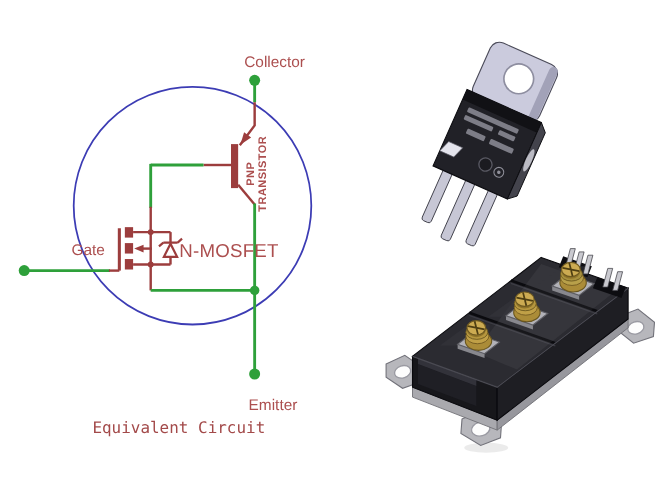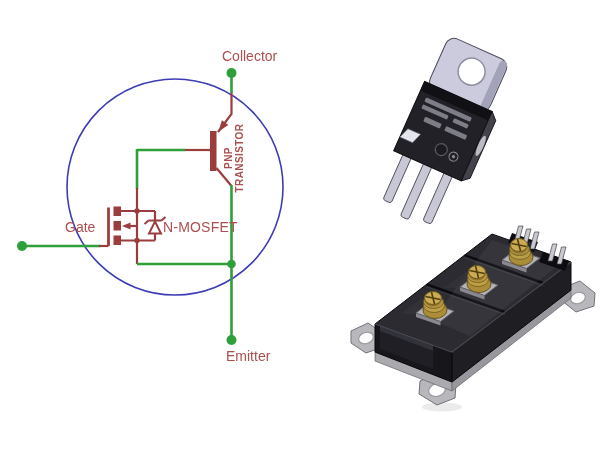--- a/index.html
+++ b/index.html
@@ -11,22 +11,22 @@
   
   .wireG{stroke:var(--wire-green,#2EA03A);stroke-width:2.6;fill:none;}
   .dotG{fill:var(--wire-green,#2EA03A);}
   .symR{stroke:var(--schematic-red,#9C3D3D);stroke-width:2.2;fill:none;}
   .fillR{fill:var(--schematic-red,#9C3D3D);stroke:none;}
   .circleB{stroke:var(--circle-blue,#3C3CB4);stroke-width:1.6;fill:none;}
   
   .lbl{position:absolute;color:var(--label-red,#AC4F4F);white-space:nowrap;}
   .lbl-collector{left:222px;top:48px;font-size:14px;}
   .lbl-gate{left:17px;top:219px;font-size:14px;margin-left:48px;}
-  .lbl-emitter{left:226px;top:348px;font-size:14px;}
-  .lbl-nmosfet{left:163px;top:219px;font-size:14px;letter-spacing:.2px;}
+  .lbl-emitter{left:226px;top:360px;font-size:14px;}
+  .lbl-nmosfet{left:163px;top:219px;font-size:17px;letter-spacing:.2px;}
   .lbl-pnp{left:199px;top:146px;width:70px;height:24px;display:flex;flex-direction:column;
     align-items:center;justify-content:center;transform:rotate(-90deg);
     font-size:10px;font-weight:bold;line-height:11px;letter-spacing:.4px;text-align:center;}
   .lbl-caption{left:84px;top:382px;font-family:"DejaVu Sans Mono",monospace;
     font-size:14.5px;color:var(--caption-red,#A34A4A);}
 </style>
 </head>
 <body>
 
 <div class="stage">
@@ -209,13 +209,14 @@
   </svg>
 
   <div class="lbl lbl-collector">Collector</div>
   <div class="lbl lbl-gate">Gate</div>
   <div class="lbl lbl-emitter">Emitter</div>
   <div class="lbl lbl-nmosfet">N-MOSFET</div>
   <div class="lbl lbl-pnp">
     <div>PNP</div>
     <div>TRANSISTOR</div>
   </div>
+  <div class="lbl lbl-caption">Equivalent Circuit</div>
 </div>
 
 </body></html>

